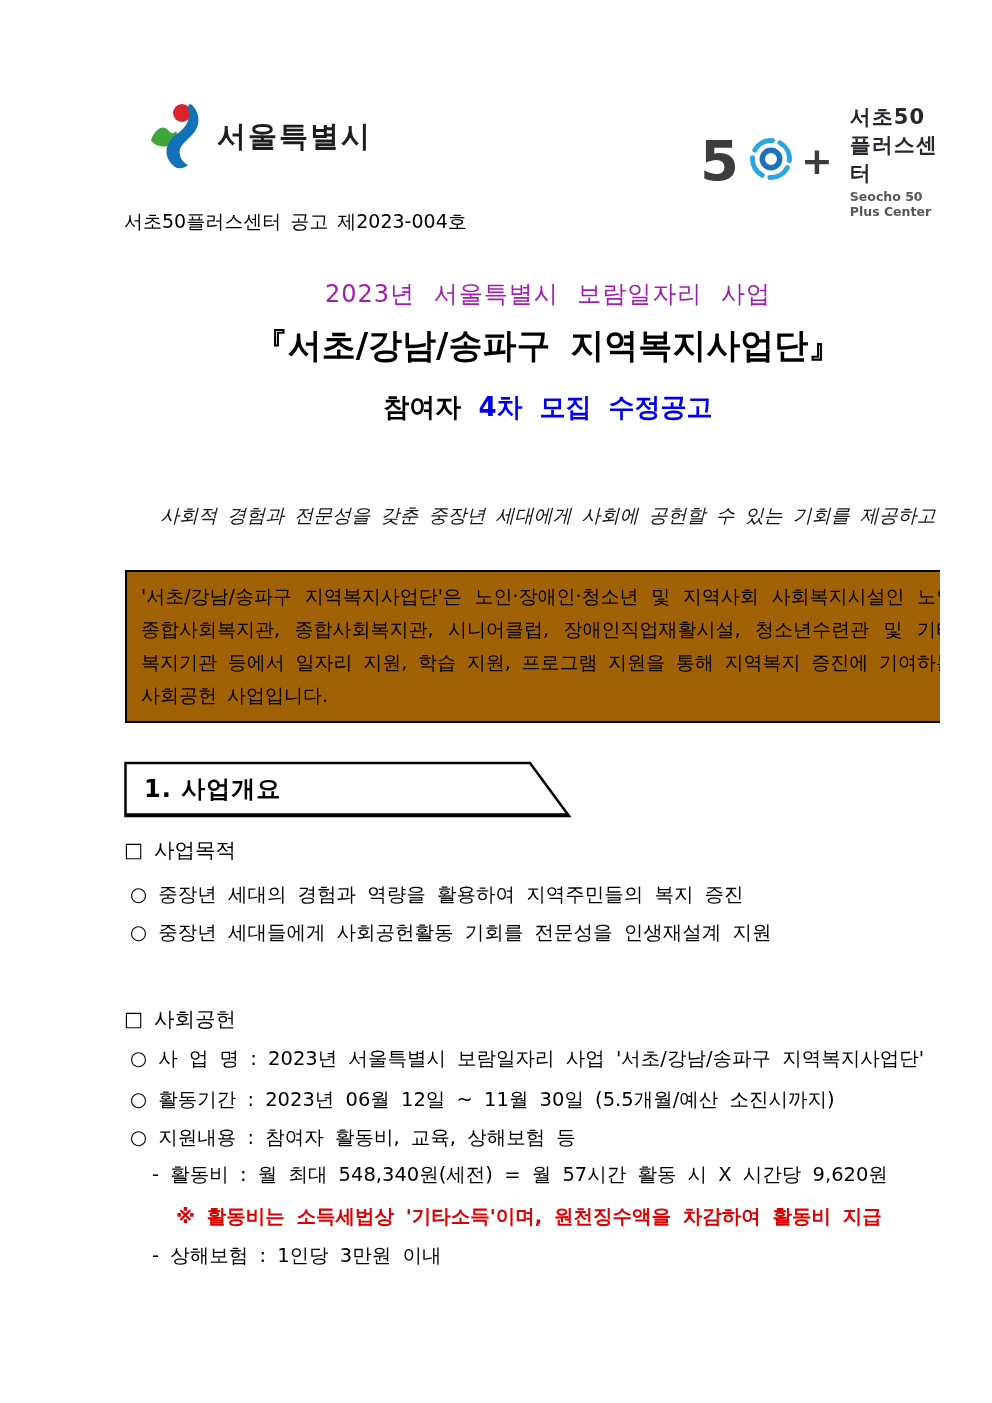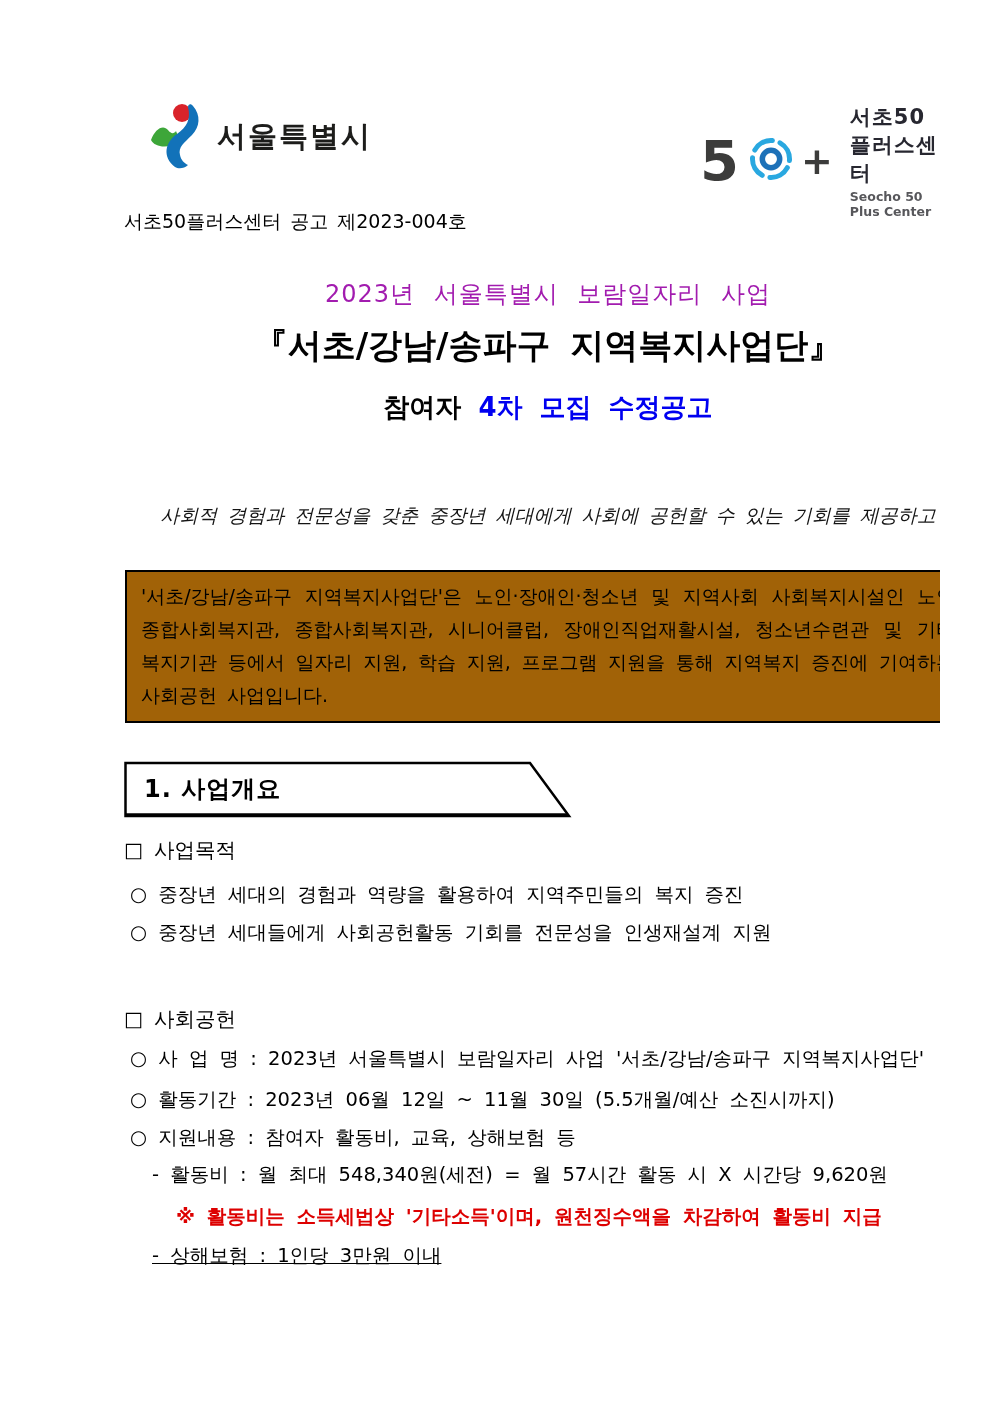--- a/index.html
+++ b/index.html
@@ -121,15 +121,15 @@
   <div class="line heading-line" style="left:72px;top:836px;">□ 사업목적</div>
   <div class="line bullet-line" style="left:78px;top:881px;">○ 중장년 세대의 경험과 역량을 활용하여 지역주민들의 복지 증진</div>
   <div class="line bullet-line" style="left:78px;top:919px;">○ 중장년 세대들에게 사회공헌활동 기회를 전문성을 인생재설계 지원</div>
 
   <div class="line heading-line" style="left:72px;top:1005px;">□ 사회공헌</div>
   <div class="line bullet-line" style="left:78px;top:1045px;">○ 사 업 명 : 2023년 서울특별시 보람일자리 사업 '서초/강남/송파구 지역복지사업단'</div>
   <div class="line bullet-line" style="left:78px;top:1086px;">○ 활동기간 : 2023년 06월 12일 ~ 11월 30일 (5.5개월/예산 소진시까지)</div>
   <div class="line bullet-line" style="left:78px;top:1124px;">○ 지원내용 : 참여자 활동비, 교육, 상해보험 등</div>
   <div class="line sub-line" style="left:100px;top:1161px;">- 활동비 : 월 최대 548,340원(세전) = 월 57시간 활동 시 X 시간당 9,620원</div>
   <div class="line note-line" style="left:124px;top:1203px;">※ 활동비는 소득세법상 '기타소득'이며, 원천징수액을 차감하여 활동비 지급</div>
-  <div class="line sub-line" style="left:100px;top:1242px;text-decoration:underline;">- 상해보험 : 1인당 3만원 이내</div>
+  <div class="line sub-line" style="left:100px;top:1242px;">- 상해보험 : 1인당 3만원 이내</div>
 
 </div>
 
 </body></html>

